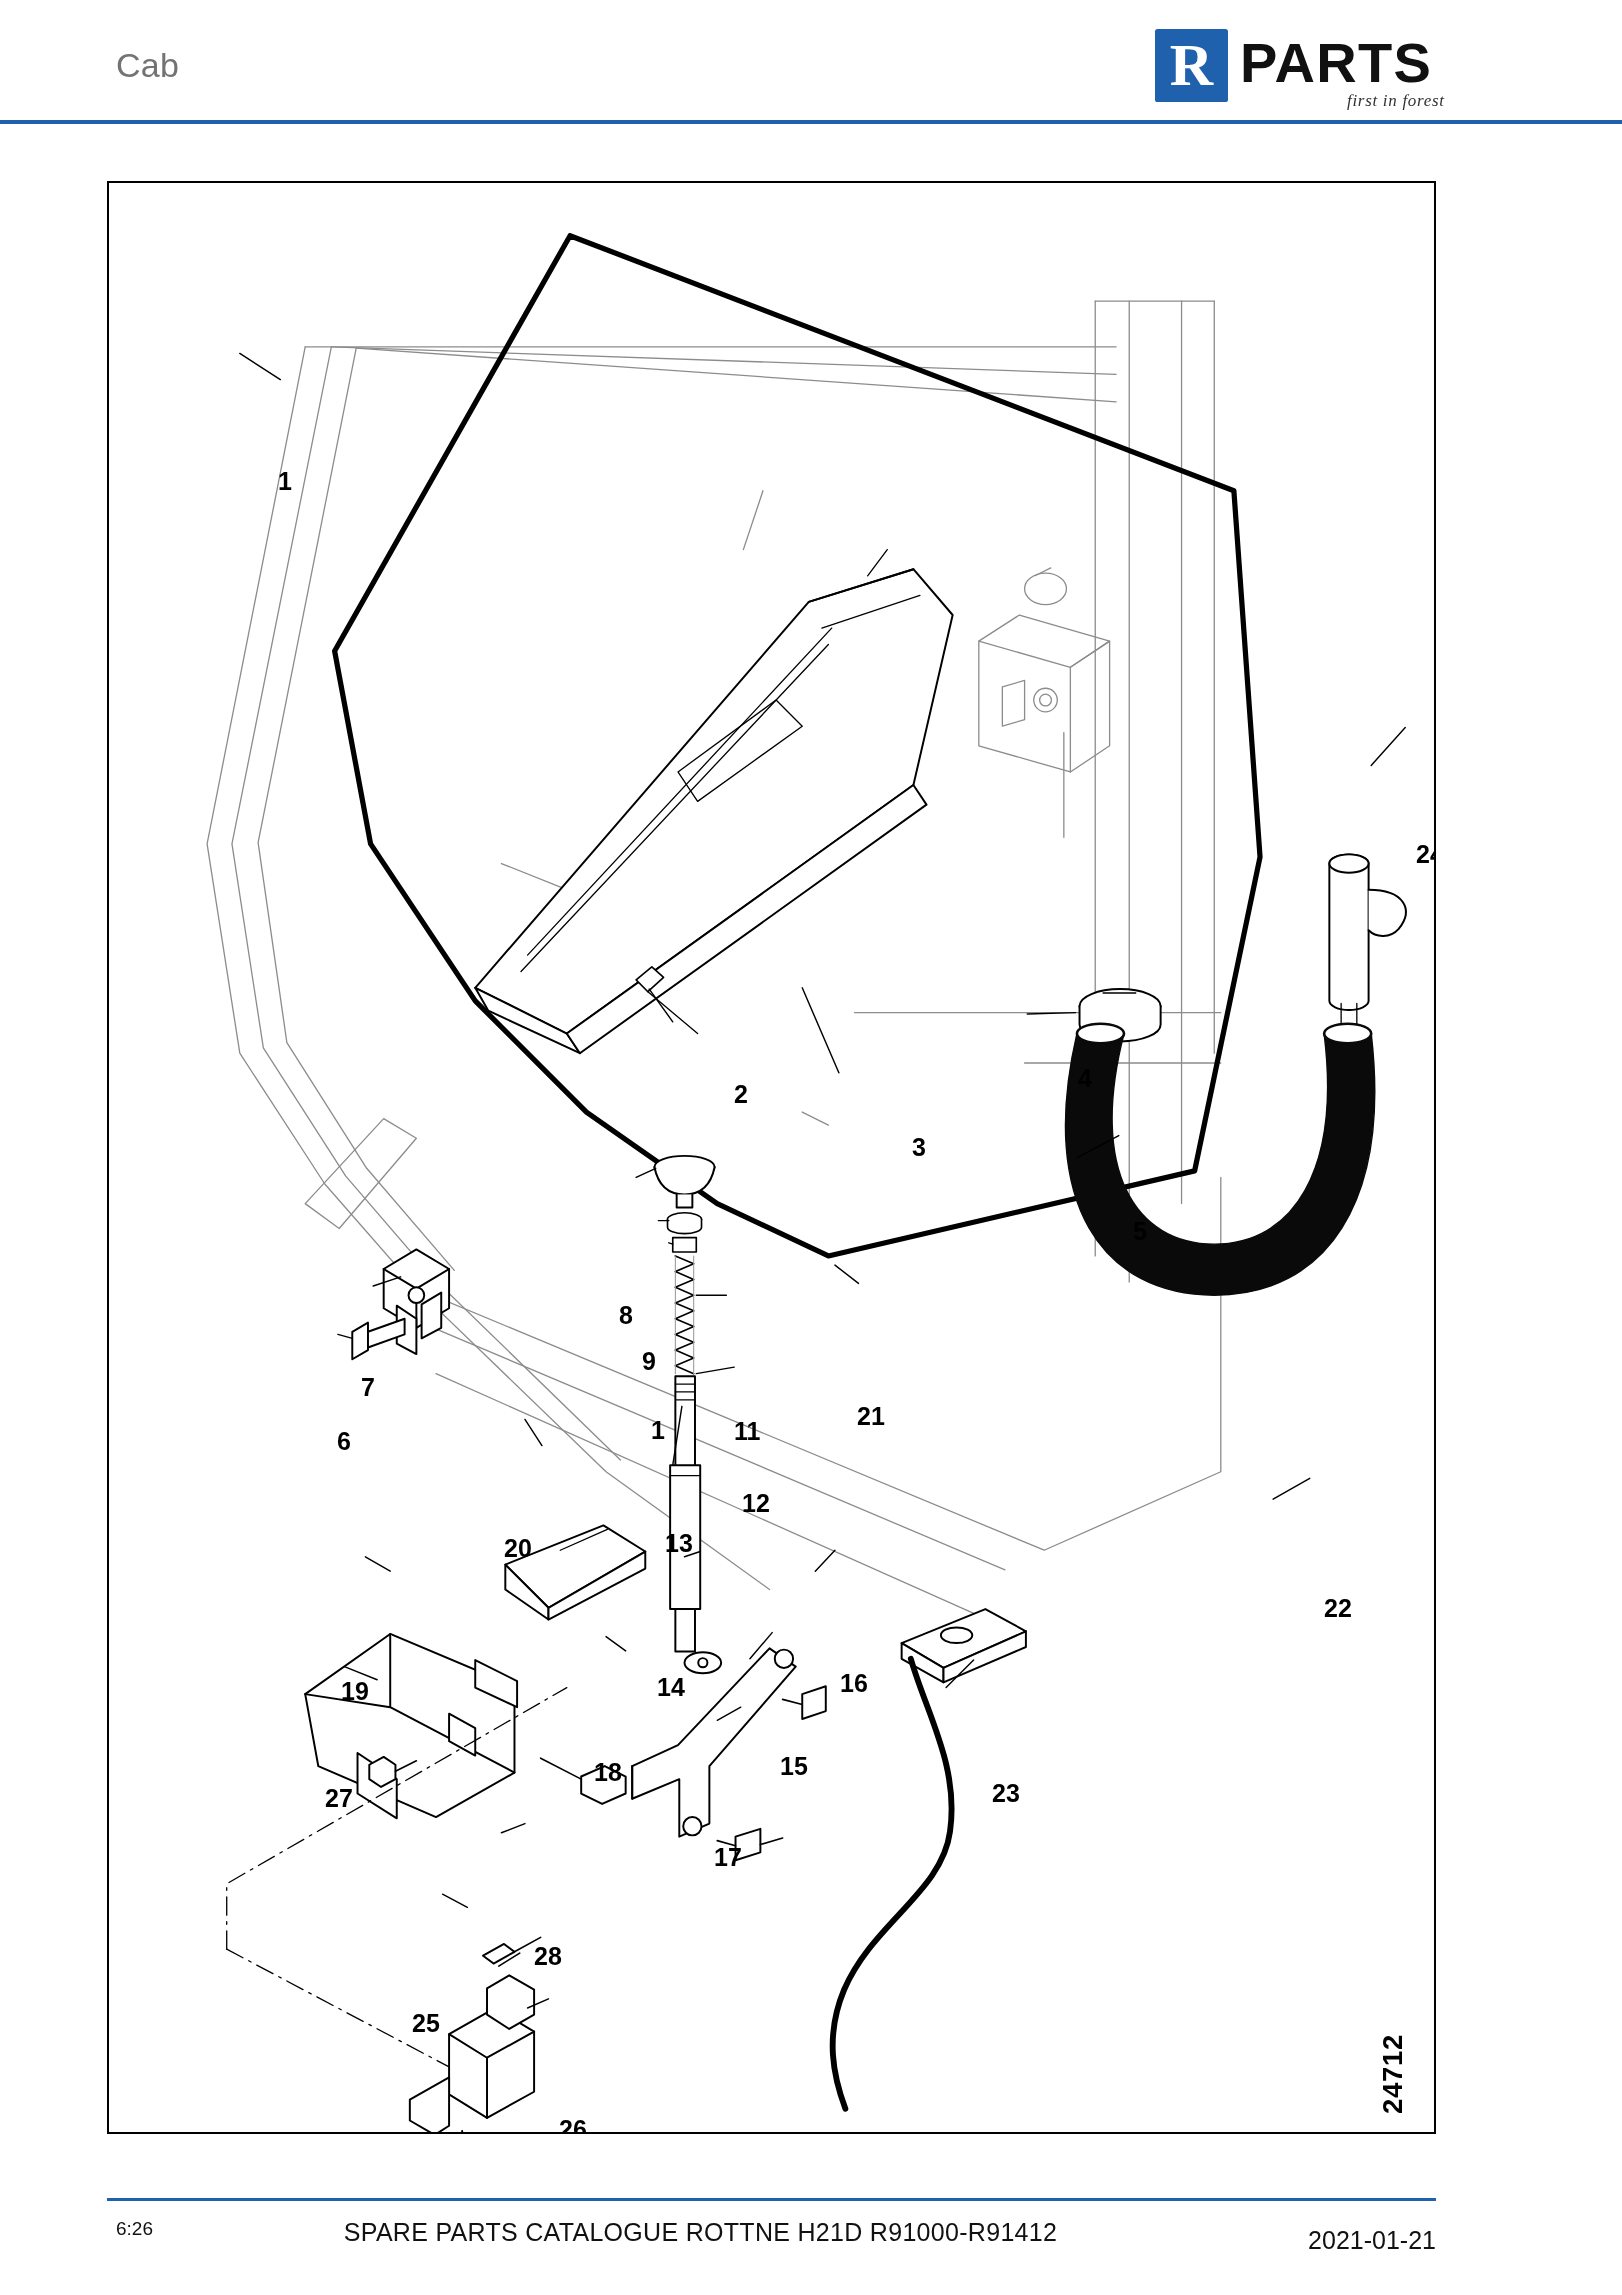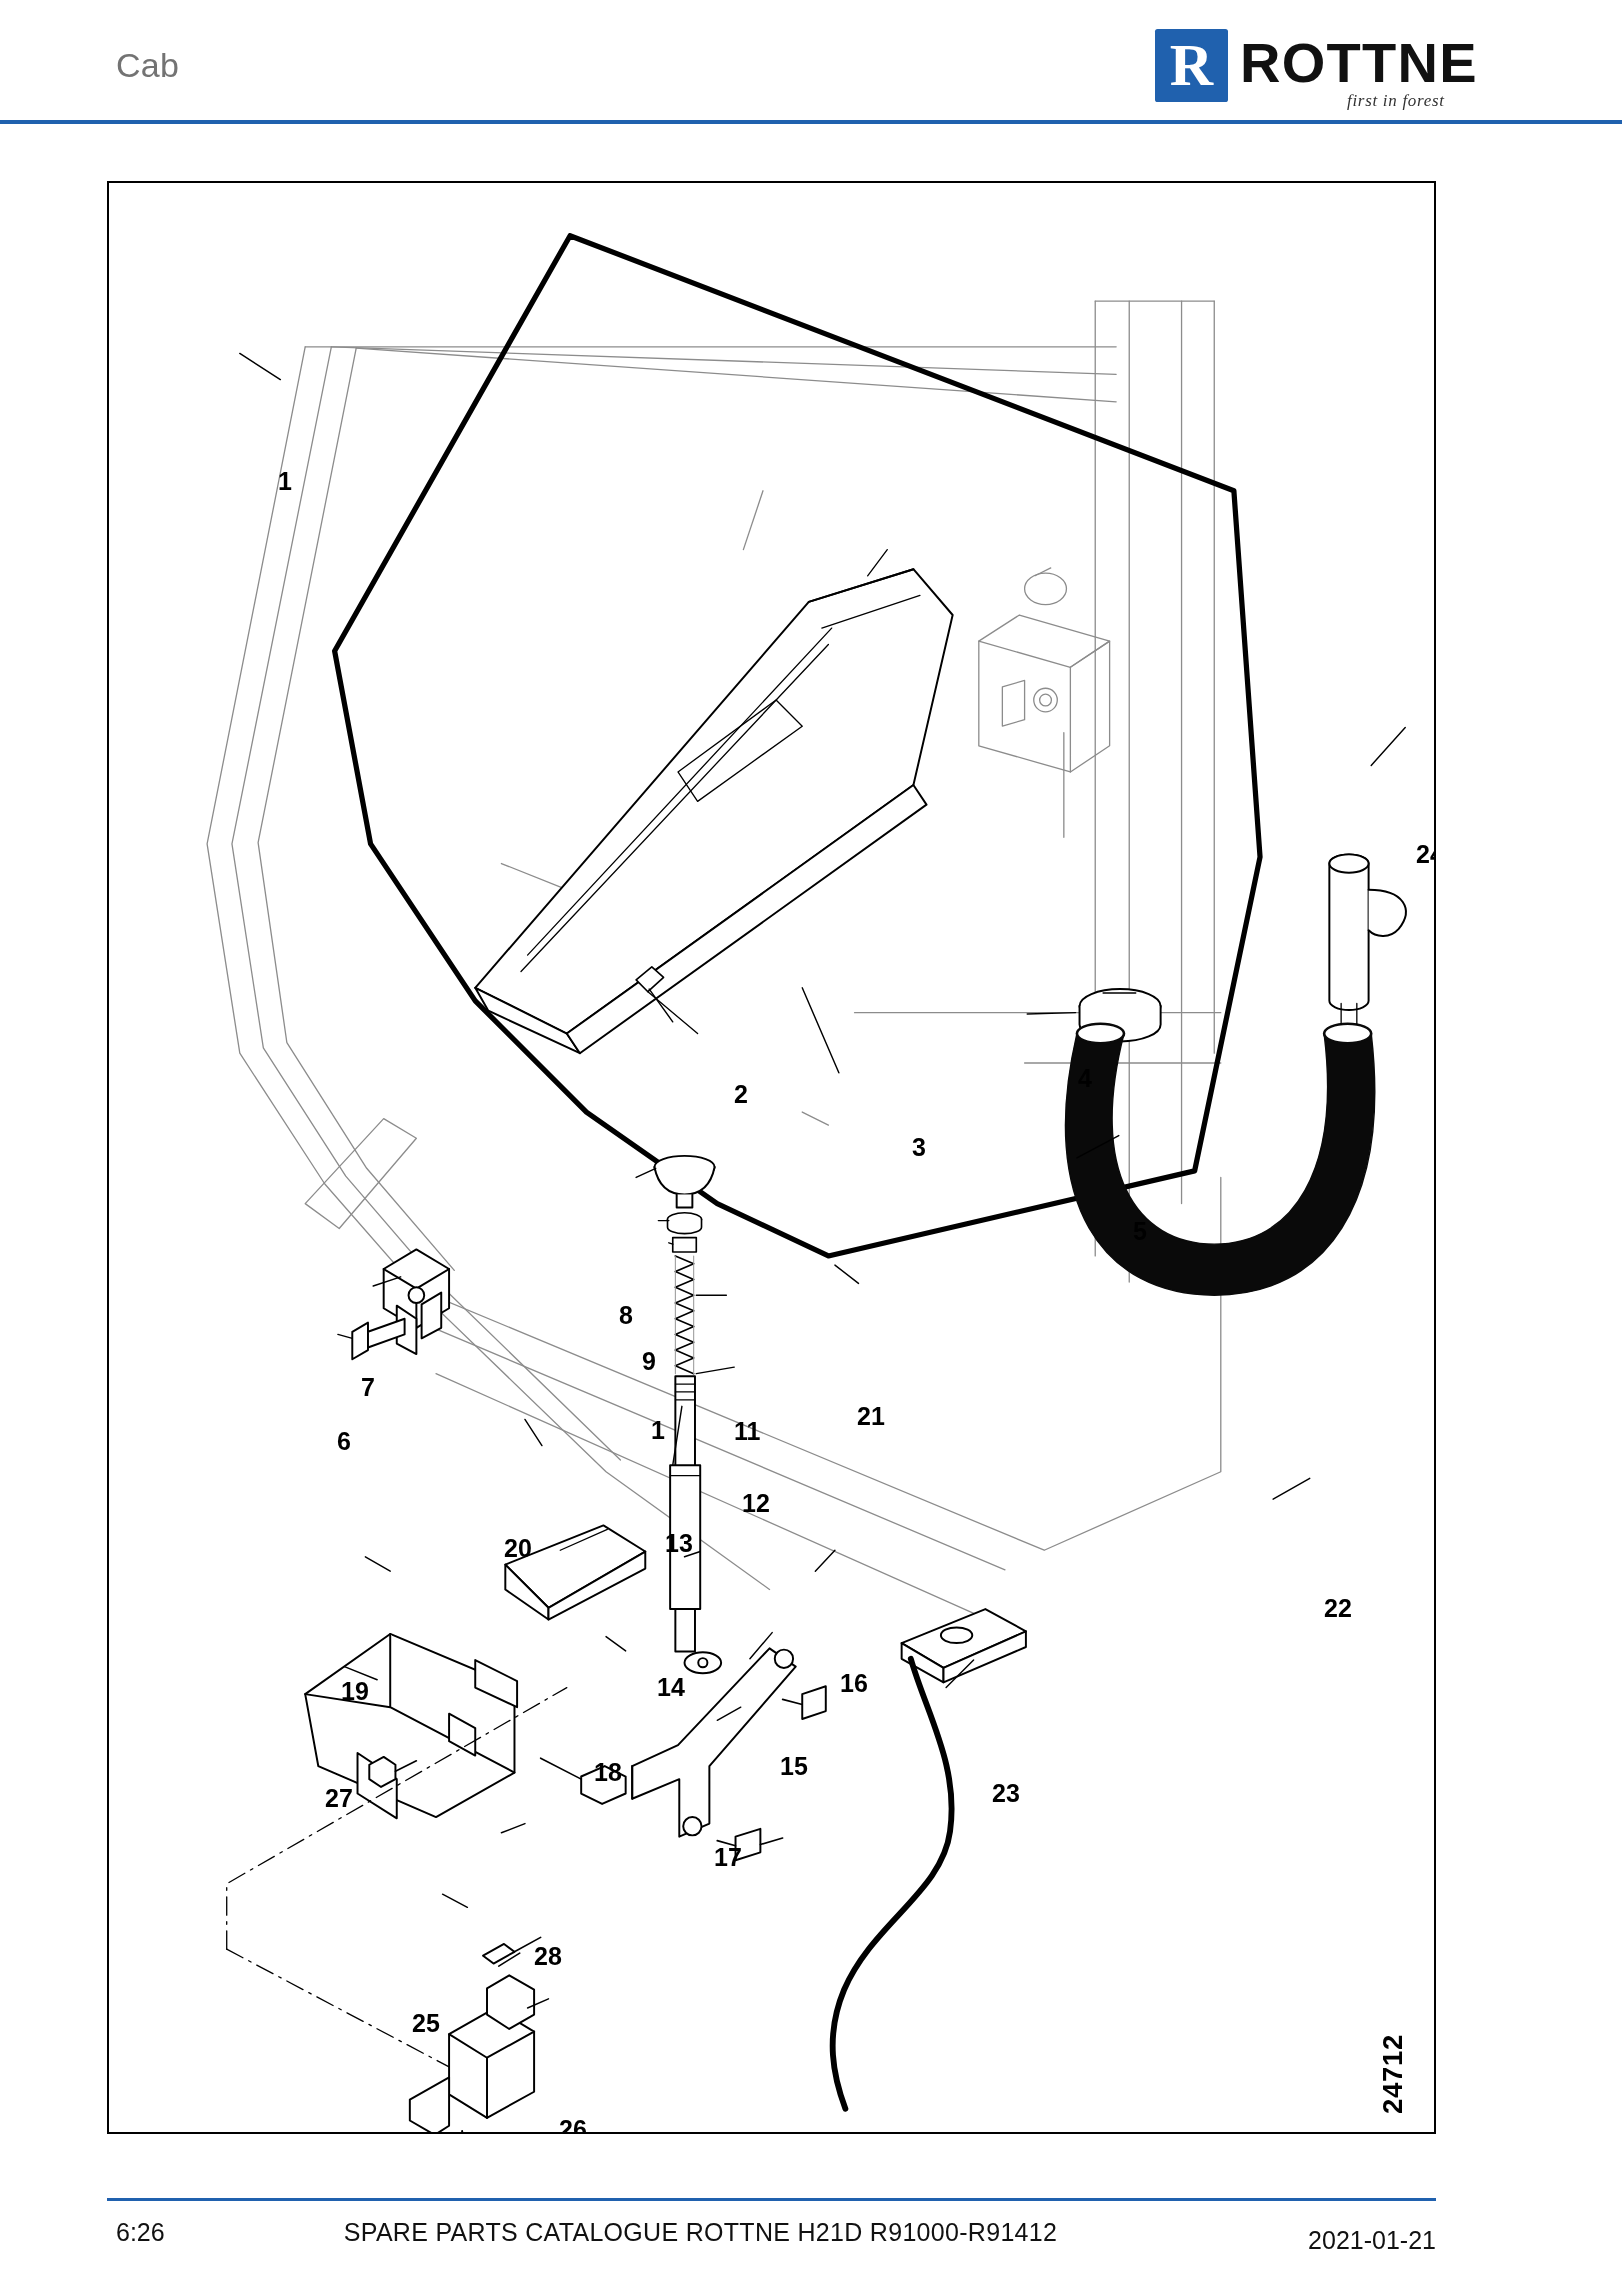--- a/index.html
+++ b/index.html
@@ -143,21 +143,21 @@
     left: 107px;
     top: 0;
     width: 1329px;
     height: 2.6px;
     background: #2061ae;
   }
   .footer-page {
     position: absolute;
     left: 116px;
     top: 19.6px;
-    font-size: 25px;
+    font-size: 19px;
     color: #111111;
   }
   .footer-center {
     position: absolute;
     left: 0;
     top: 19.6px;
     width: 1401px;
     text-align: center;
     font-size: 25px;
     color: #111111;
@@ -174,21 +174,21 @@
 </head>
 <body>
 
 <div class="page-header">
   <div class="header-title">Cab</div>
 
   <div class="logo">
     <div class="logo-mark">
       <div class="logo-mark-r">R</div>
     </div>
-    <div class="logo-word">ROTTNE</div>
+    <div class="logo-word">PARTS</div>
     <div class="logo-tag">first in forest</div>
   </div>
 
   <div class="header-rule"></div>
 </div>
 
 <div class="figure-frame">
 
   <svg class="figure-svg" width="1325" height="1949" viewBox="0 0 2026 2979" fill="none" stroke="#000" stroke-width="2.2" stroke-linejoin="round" stroke-linecap="round">
 

